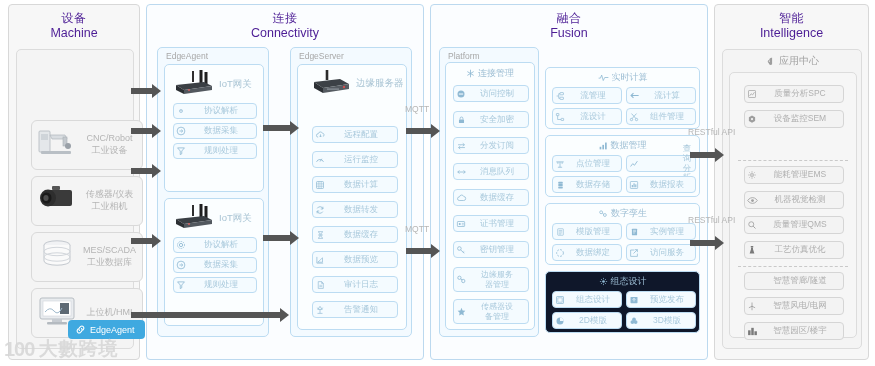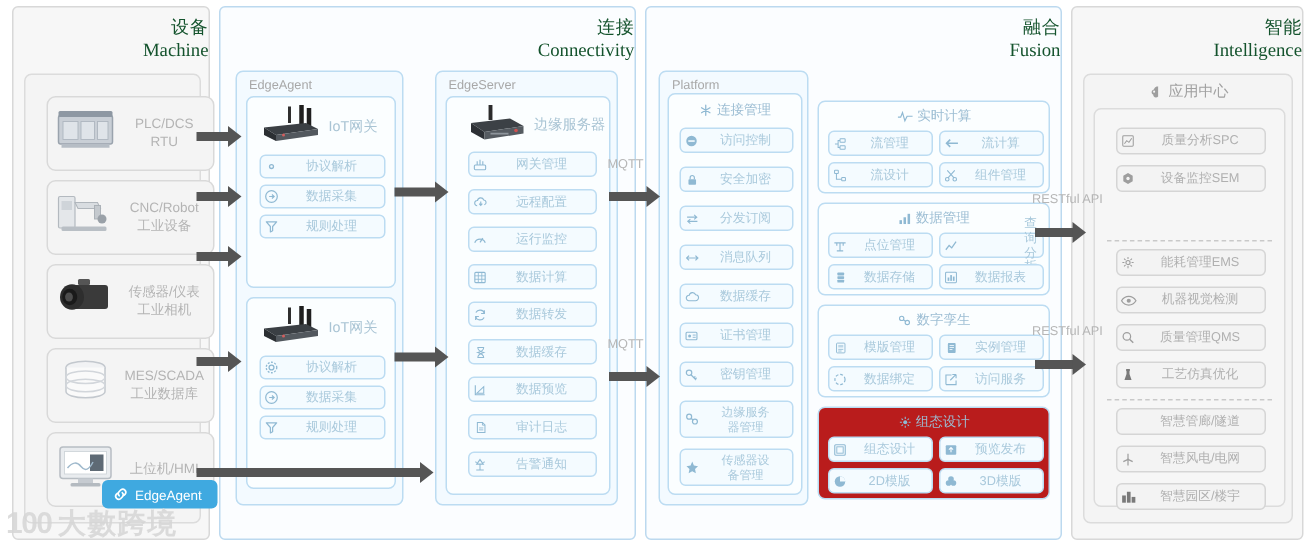--- a/index.html
+++ b/index.html
@@ -22,25 +22,24 @@
     height: 356px;
     border: 1px solid #d8d8d8;
     border-radius: 4px;
     background: #f7f7f7;
   }
   .col.blue {
     border: 1px solid #bcd9ef;
     background: #fbfdff;
   }
   .col-head {
-    text-align: right;
+    text-align: center;
     padding-top: 6px;
     line-height: 1.22;
-    color: #14532d;
-    font-family: Liberation Serif, serif;
+    color: #4c1d95;
   }
   .col-head .cn { font-size: 12px; display: block; letter-spacing: .5px; }
   .col-head .en { font-size: 12.5px; display: block; }
 
   
   .panel {
     position: absolute;
     border: 1px solid #dcdcdc;
     border-radius: 5px;
     background: #f2f2f2;
@@ -157,36 +156,20 @@
 <div id="root">
 
   <div class="col" style="left:8px; width:132px;">
     <div class="col-head">
       <span class="cn">设备</span>
       <span class="en">Machine</span>
     </div>
 
     <div class="panel" style="left:7px; top:44px; width:118px; height:300px; background:#f4f4f4;">
 
-      <div class="devcard" style="top:14px;">
-        <div class="art">
-          <svg width="44" height="34" viewBox="0 0 44 34">
-            <rect x="4" y="8" width="36" height="19" rx="1.5" fill="#c9cfd6" stroke="#9aa3ad" stroke-width="1"></rect>
-            <rect x="4" y="5" width="36" height="4" rx="1" fill="#8e98a3"></rect>
-            <rect x="7" y="12" width="10" height="12" fill="#dfe4e9" stroke="#aeb6bf" stroke-width=".6"></rect>
-            <rect x="19" y="12" width="9" height="12" fill="#dfe4e9" stroke="#aeb6bf" stroke-width=".6"></rect>
-            <rect x="30" y="12" width="7" height="12" fill="#dfe4e9" stroke="#aeb6bf" stroke-width=".6"></rect>
-            <rect x="6" y="27" width="32" height="2.5" fill="#b6bdc5"></rect>
-          </svg>
-        </div>
-        <div class="lbl">
-          <span>PLC/DCS</span><br>
-          <span>RTU</span>
-        </div>
-      </div>
 
       <div class="devcard" style="top:70px;">
         <div class="art">
           <svg width="44" height="34" viewBox="0 0 44 34">
             <rect x="4" y="6" width="11" height="21" rx="1" fill="#e4e7ea" stroke="#b3b9bf" stroke-width=".8"></rect>
             <rect x="6" y="9" width="7" height="6" fill="#cfd4d9"></rect>
             <path d="M15 10 L30 10 L32 14 L17 14 Z" fill="#d9dde1" stroke="#b0b6bc" stroke-width=".7"></path>
             <rect x="28" y="12" width="4" height="9" fill="#c4c9ce" stroke="#a7aeb4" stroke-width=".6"></rect>
             <circle cx="33" cy="21" r="3" fill="#9aa1a8"></circle>
             <rect x="6" y="26" width="30" height="3" rx="1" fill="#b9bfc5"></rect>
@@ -364,29 +347,20 @@
               <path d="M6 14 L32 11 L41 16 L15 20 Z" fill="#3c4146"></path>
               <path d="M6 14 L6 20 L15 25 L15 20 Z" fill="#2c3035"></path>
               <path d="M15 20 L41 16 L41 21 L15 25 Z" fill="#555b61"></path>
               <circle cx="36" cy="19" r="1.2" fill="#cf5050"></circle>
               <rect x="19" y="20.5" width="12" height="1.2" fill="#8d949b"></rect>
             </svg>
           </div>
           <div class="lbl">边缘服务器</div>
         </div>
 
-        <div class="chip blue" style="left:14px; top:36px; width:86px; height:17px;">
-          <span class="ic">
-              <svg width="10" height="10" viewBox="0 0 16 16">
-                <rect x="2" y="8" width="12" height="5" rx="1" fill="none" stroke="#8fb9d3" stroke-width="1.2"></rect>
-                <path d="M5 8V4M8 8V2.5M11 8V4" stroke="#8fb9d3" stroke-width="1.2"></path>
-              </svg>
-            </span>
-          <span class="tx">网关管理</span>
-        </div>
         <div class="chip blue" style="left:14px; top:61px; width:86px; height:17px;">
           <span class="ic">
               <svg width="11" height="10" viewBox="0 0 16 16">
                 <path d="M4.2 11.5a2.8 2.8 0 01.3-5.6 3.5 3.5 0 016.7-.6 2.6 2.6 0 01.6 5.1" fill="none" stroke="#8fb9d3" stroke-width="1.2"></path>
                 <path d="M8 7v4M6.3 9.3L8 11.2 9.7 9.3" fill="none" stroke="#8fb9d3" stroke-width="1.2"></path>
               </svg>
             </span>
           <span class="tx">远程配置</span>
         </div>
         <div class="chip blue" style="left:14px; top:86px; width:86px; height:17px;">
@@ -706,21 +680,21 @@
             <svg width="10" height="10" viewBox="0 0 16 16">
               <path d="M2.6 13.4V3.2h6" fill="none" stroke="#8fb9d3" stroke-width="1.2"></path>
               <path d="M13.4 2.6L7.2 8.8M13.4 2.6h-4M13.4 2.6v4" fill="none" stroke="#8fb9d3" stroke-width="1.2"></path>
               <path d="M2.6 13.4h10.8V9" fill="none" stroke="#8fb9d3" stroke-width="1.2"></path>
             </svg>
           </span>
         <span class="tx">访问服务</span>
       </div>
     </div>
 
-    <div class="panel blue" style="left:114px; top:266px; width:155px; height:62px; background:#b91c1c;">
+    <div class="panel blue" style="left:114px; top:266px; width:155px; height:62px; background:#0f172a;">
       <div class="panel-title center" style="padding-top:3px;">
         <span>
             <svg width="9" height="9" viewBox="0 0 16 16">
               <circle cx="8" cy="8" r="2.4" fill="#8fb9d3"></circle>
               <path d="M8 1.6v2.4M8 12v2.4M1.6 8h2.4M12 8h2.4M3.6 3.6l1.7 1.7M10.7 10.7l1.7 1.7M12.4 3.6l-1.7 1.7M5.3 10.7l-1.7 1.7" stroke="#8fb9d3" stroke-width="1.3"></path>
             </svg>
           </span>
         <span style="font-size:9px;">组态设计</span>
       </div>
       <div class="chip blue" style="left:6px; top:19px; width:70px; height:17px;">

